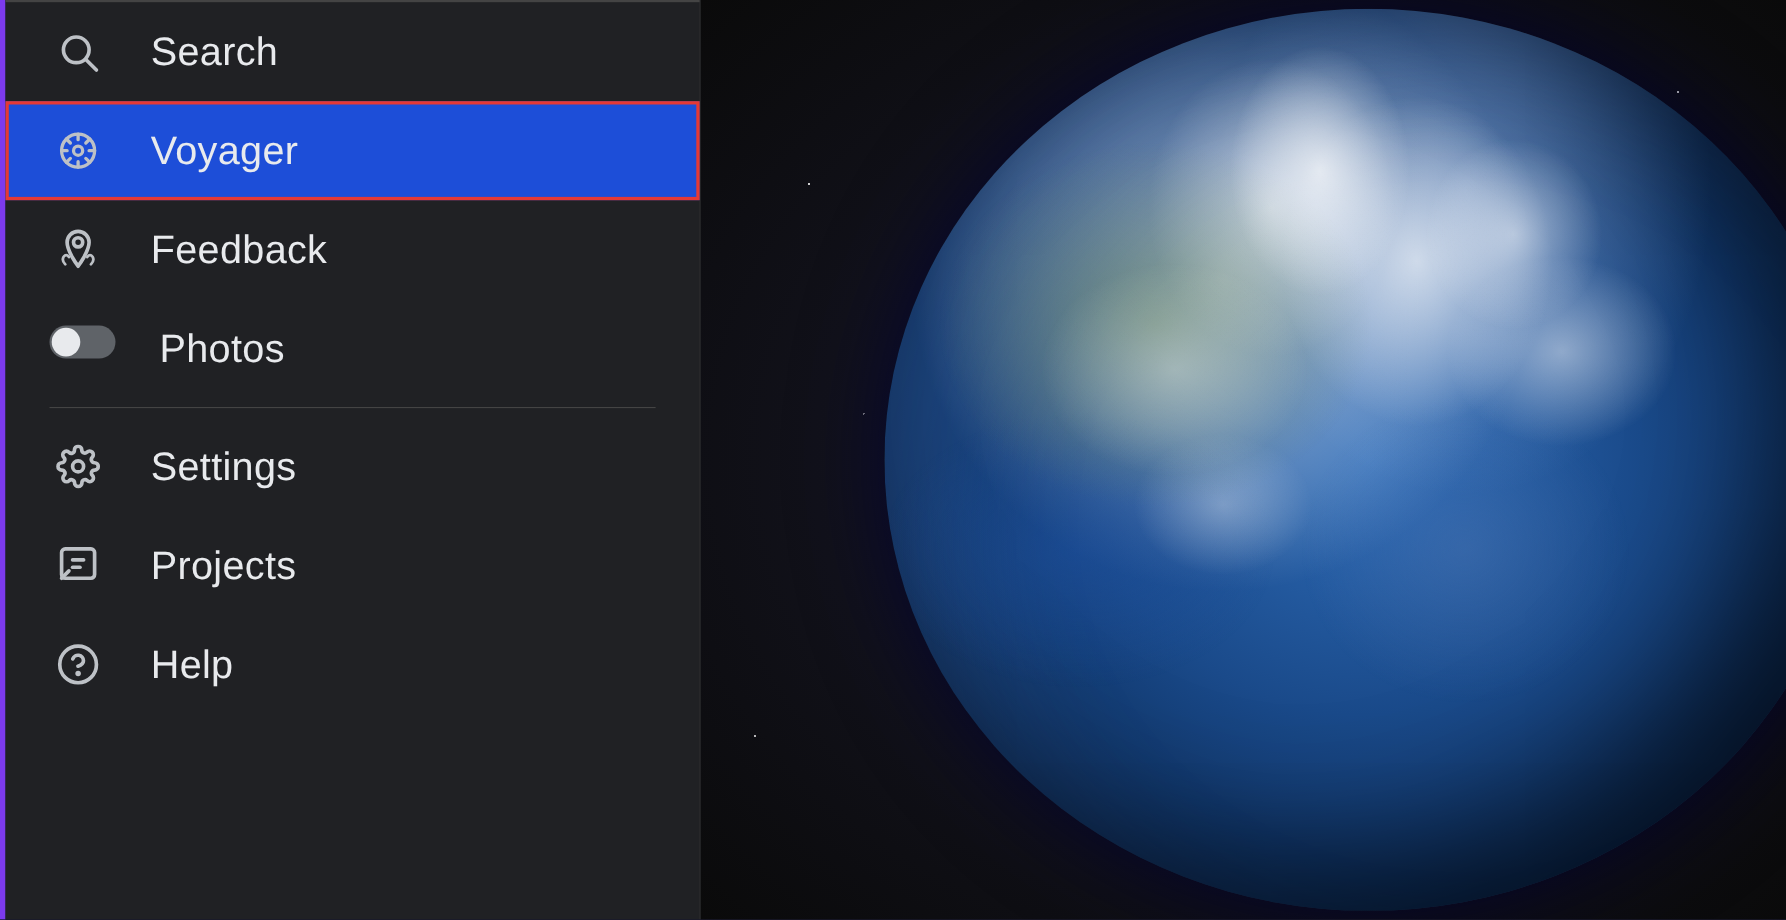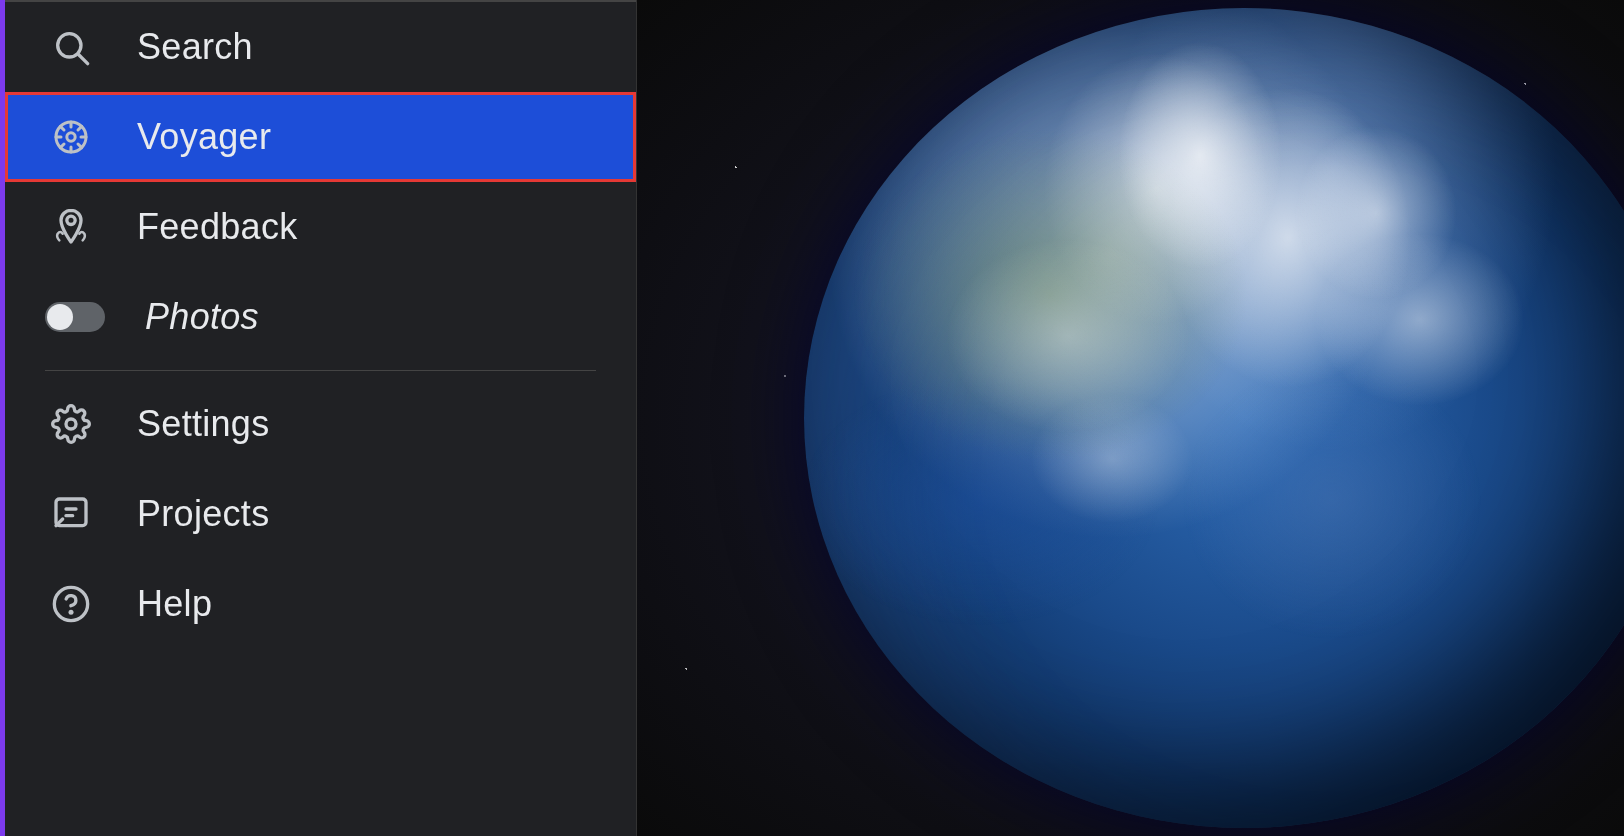--- a/index.html
+++ b/index.html
@@ -90,22 +90,21 @@
 
     .divider-line {
       height: 1px;
       background: #444;
       margin: 8px 40px;
     }
 
     
     .toggle-wrap {
       display: flex;
-      align-items: center;
-      font-style: italic;
+      align-items: flex-start;
     }
 
     .toggle-switch {
       width: 60px;
       height: 30px;
       background: #5f6368;
       border-radius: 15px;
       position: relative;
       cursor: pointer;
       margin-right: 40px;

